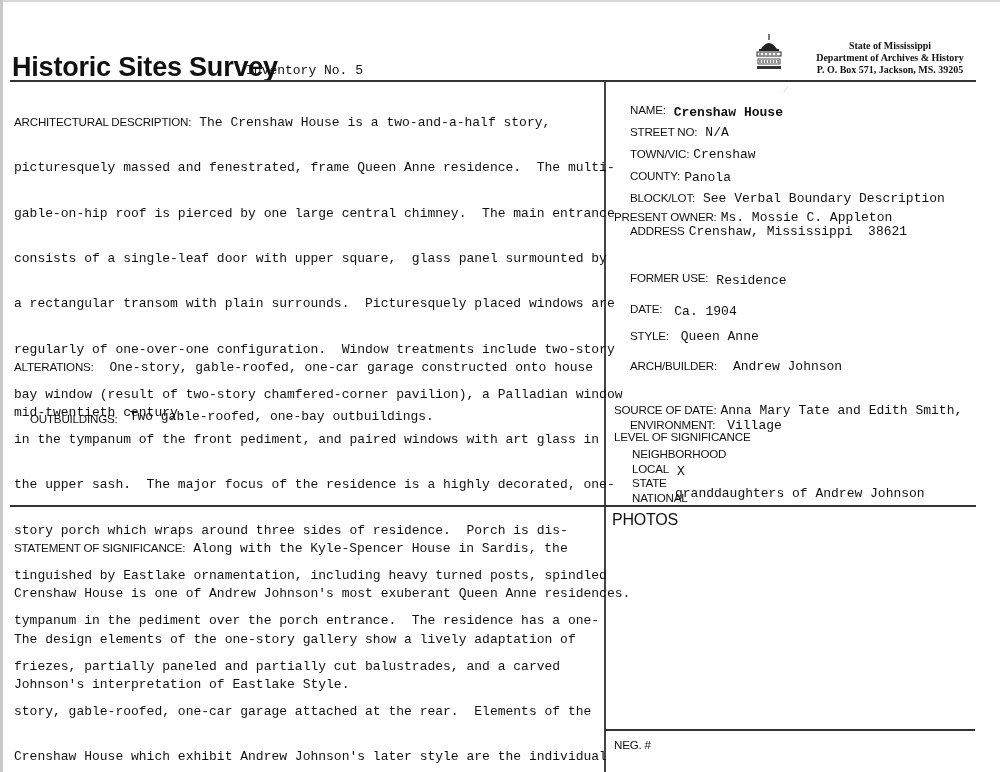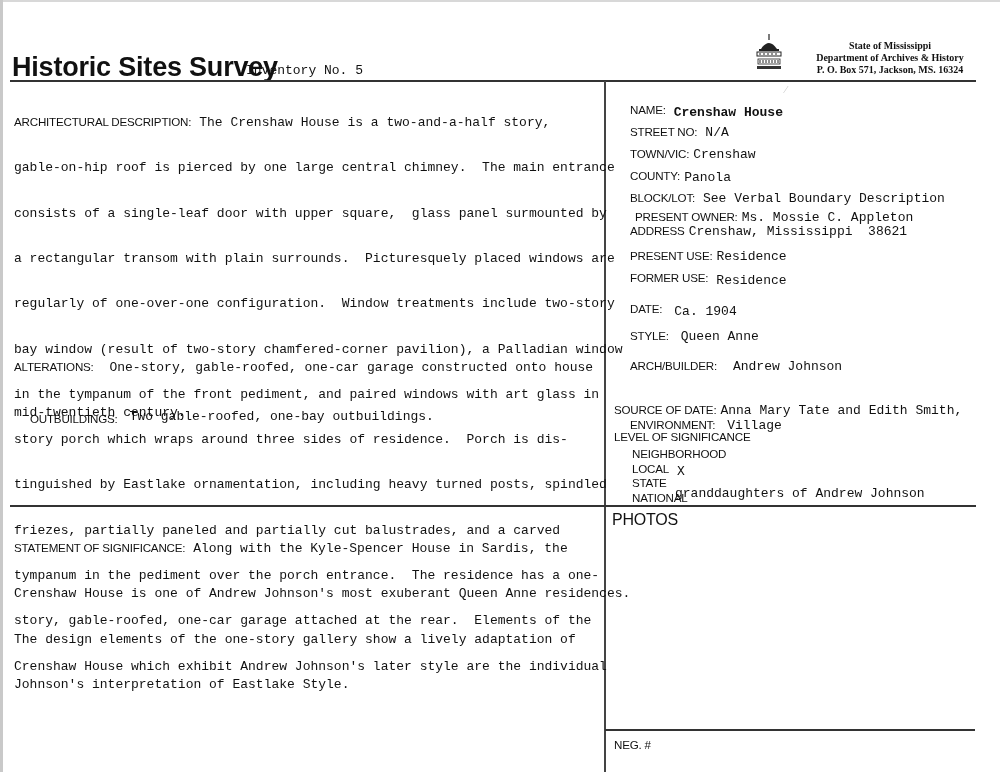--- a/index.html
+++ b/index.html
@@ -47,40 +47,42 @@
     <rect x="3" y="16" width="20" height="2" fill="#222"></rect>
     <rect x="1" y="19" width="24" height="4" fill="none" stroke="#222" stroke-width="1"></rect>
     <path d="M3 21 h2 M7 21 h2 M11 21 h2 M15 21 h2 M19 21 h2" stroke="#222" stroke-width="1"></path>
     <rect x="2" y="26" width="22" height="5" fill="none" stroke="#222" stroke-width="0.8"></rect>
     <path d="M4 27 v3 M7 27 v3 M10 27 v3 M13 27 v3 M16 27 v3 M19 27 v3 M22 27 v3" stroke="#222" stroke-width="1"></path>
     <rect x="1" y="33" width="24" height="3" fill="#333"></rect>
   </svg>
   <div class="agency serif">
     <div>State of Mississippi</div>
     <div>Department of Archives &amp; History</div>
-    <div>P. O. Box 571, Jackson, MS. 16324</div>
+    <div>P. O. Box 571, Jackson, MS. 39205</div>
   </div>
 
   <div class="rule-h" style="left:10px; top:80px; width:966px;"></div>
   <div class="rule-v" style="left:604px; top:81px; height:691px;"></div>
   <div class="rule-h" style="left:10px; top:505px; width:966px;"></div>
   <div class="rule-h" style="left:605px; top:729px; width:370px;"></div>
 
   <div class="block mono" style="left:14px; top:84px;">
     <div><span class="lbl">ARCHITECTURAL DESCRIPTION:</span> <span class="val">The Crenshaw House is a two-and-a-half story,</span></div>
+    <div class="val">picturesquely massed and fenestrated, frame Queen Anne residence.  The multi-</div>
     <div class="val">gable-on-hip roof is pierced by one large central chimney.  The main entrance</div>
     <div class="val">consists of a single-leaf door with upper square,  glass panel surmounted by</div>
     <div class="val">a rectangular transom with plain surrounds.  Picturesquely placed windows are</div>
     <div class="val">regularly of one-over-one configuration.  Window treatments include two-story</div>
     <div class="val">bay window (result of two-story chamfered-corner pavilion), a Palladian window</div>
     <div class="val">in the tympanum of the front pediment, and paired windows with art glass in</div>
+    <div class="val">the upper sash.  The major focus of the residence is a highly decorated, one-</div>
     <div class="val">story porch which wraps around three sides of residence.  Porch is dis-</div>
     <div class="val">tinguished by Eastlake ornamentation, including heavy turned posts, spindled</div>
+    <div class="val">tympanum in the pediment over the porch entrance.  The residence has a one-</div>
     <div class="val">friezes, partially paneled and partially cut balustrades, and a carved</div>
-    <div class="val">tympanum in the pediment over the porch entrance.  The residence has a one-</div>
     <div class="val">story, gable-roofed, one-car garage attached at the rear.  Elements of the</div>
     <div class="val">Crenshaw House which exhibit Andrew Johnson's later style are the individual</div>
     
   </div>
 
   <div class="block mono" style="left:14px; top:329px;">
     <div><span class="lbl">ALTERATIONS:</span>  <span class="val">One-story, gable-roofed, one-car garage constructed onto house</span></div>
     <div class="val">mid-twentieth century.</div>
   </div>
 
@@ -110,30 +112,27 @@
   </div>
 
   <div class="field" style="left:614px; top:152px;">
     <span class="lbl">COUNTY:</span> <span class="val" style="position:relative; top:1px;">Panola</span>
   </div>
 
   <div class="field" style="left:614px; top:174px;">
     <span class="lbl">BLOCK/LOT:</span>  <span class="val">See Verbal Boundary Description</span>
   </div>
 
-  <div class="field" style="left:619px; top:196px; line-height:13px;text-align:right;">
+  <div class="field" style="left:598px; top:196px; line-height:13px;text-align:right;">
     <span class="lbl">PRESENT OWNER:</span> <span class="val">Ms. Mossie C. Appleton</span>
   </div>
   <div class="field" style="left:614px; top:210px; line-height:13px;">
     <span class="lbl">ADDRESS</span> <span class="val">Crenshaw, Mississippi  38621</span>
   </div>
 
-  <div class="field" style="left:614px; top:232px;">
-    <span class="lbl">PRESENT USE:</span> <span class="val">Residence</span>
-  </div>
 
   <div class="field" style="left:614px; top:254px;">
     <span class="lbl">FORMER USE:</span>  <span class="val" style="position:relative; top:2px;">Residence</span>
   </div>
 
   <div class="field" style="left:614px; top:285px;">
     <span class="lbl">DATE:</span>   <span class="val" style="position:relative; top:2px;">Ca. 1904</span>
   </div>
 
   <div class="field" style="left:614px; top:312px;">

